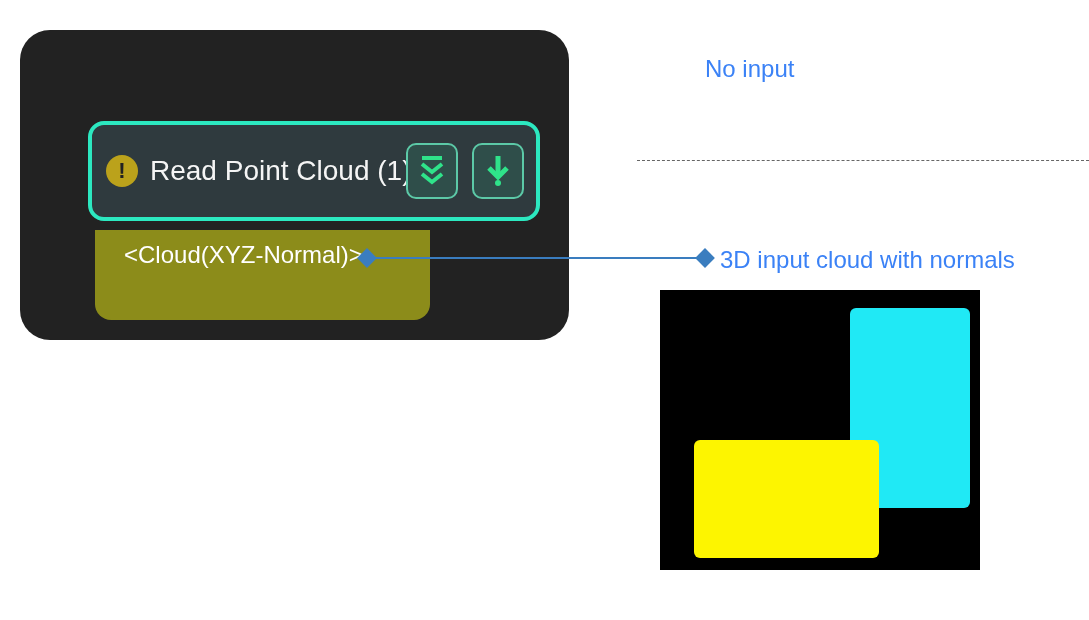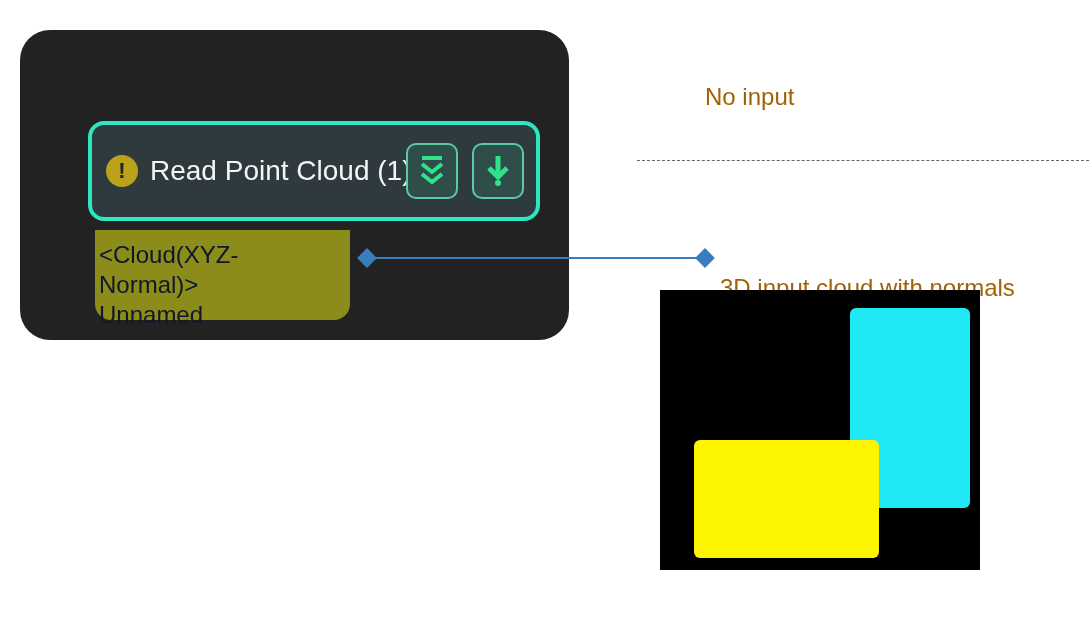--- a/index.html
+++ b/index.html
@@ -77,38 +77,37 @@
   
   .expand svg, .download svg {
     position: absolute;
     left: 50%; top: 50%;
     transform: translate(-50%, -50%);
   }
   .output-pill {
     position: absolute;
     left: 75px;
     top: 200px;
-    width: 255px;
+    width: 335px;
     height: 90px;
     background: #8C8C1A;
     border-bottom-left-radius: 16px;
     border-bottom-right-radius: 16px;
-    color: #0f172a;
+    color: #ffffff;
     font-size: 24px;
-    padding: 10px 14px 0 4px;
+    padding: 10px 14px 0 29px;
     box-sizing: border-box;
     line-height: 1.25;
   }
 
   
   .lbl {
     position: absolute;
     font-size: 24px;
-    color: #a16207;
-    margin-top: 28px;
+    color: #3b82f6;
   }
   .no-input { left: 705px; top: 55px; }
   .desc { left: 720px; top: 246px; }
 
   
   .divider {
     position: absolute;
     left: 637px;
     top: 160px;
     width: 452px;
@@ -182,21 +181,20 @@
       <svg width="24" height="34" viewBox="0 0 24 34">
         <line x1="12" y1="2" x2="12" y2="20" stroke="#2FE38A" stroke-width="5"></line>
         <polyline points="3,14 12,23 21,14" fill="none" stroke="#2FE38A" stroke-width="5"></polyline>
         <circle cx="12" cy="29" r="3" fill="#2FE38A"></circle>
       </svg>
     </span>
   </div>
 
   <div class="output-pill">
     <div>&lt;Cloud(XYZ-Normal)&gt;</div>
-    <div>Unnamed</div>
   </div>
 </div>
 
 <div class="lbl no-input">No input</div>
 <div class="divider"></div>
 <div class="lbl desc">3D input cloud with normals</div>
 
 <div class="diamond left"></div>
 <div class="connector"></div>
 <div class="diamond right"></div>

